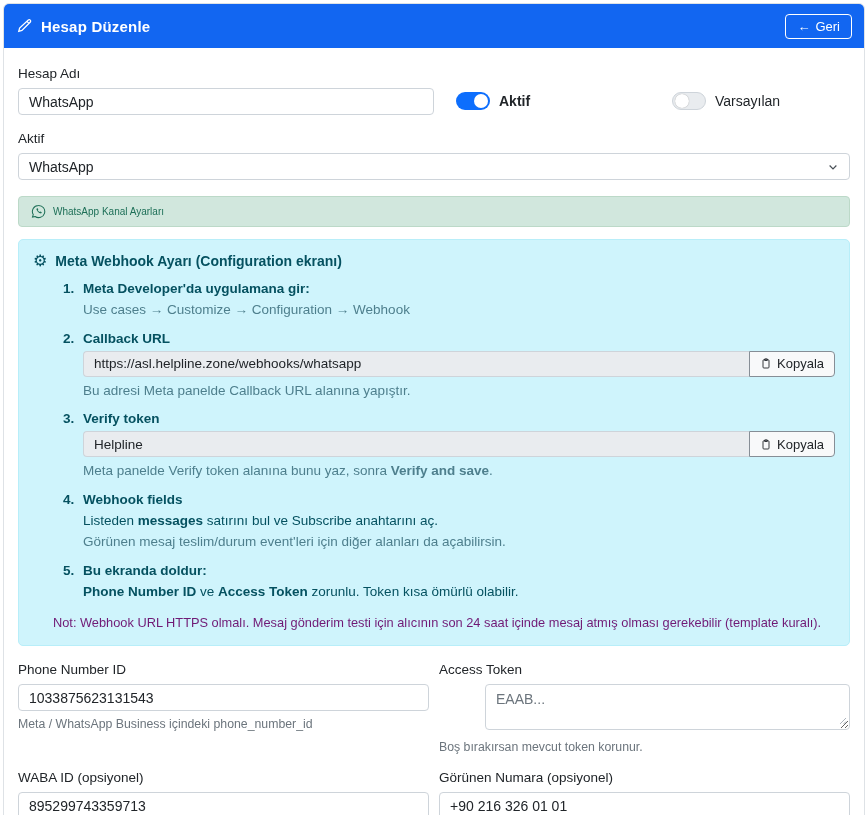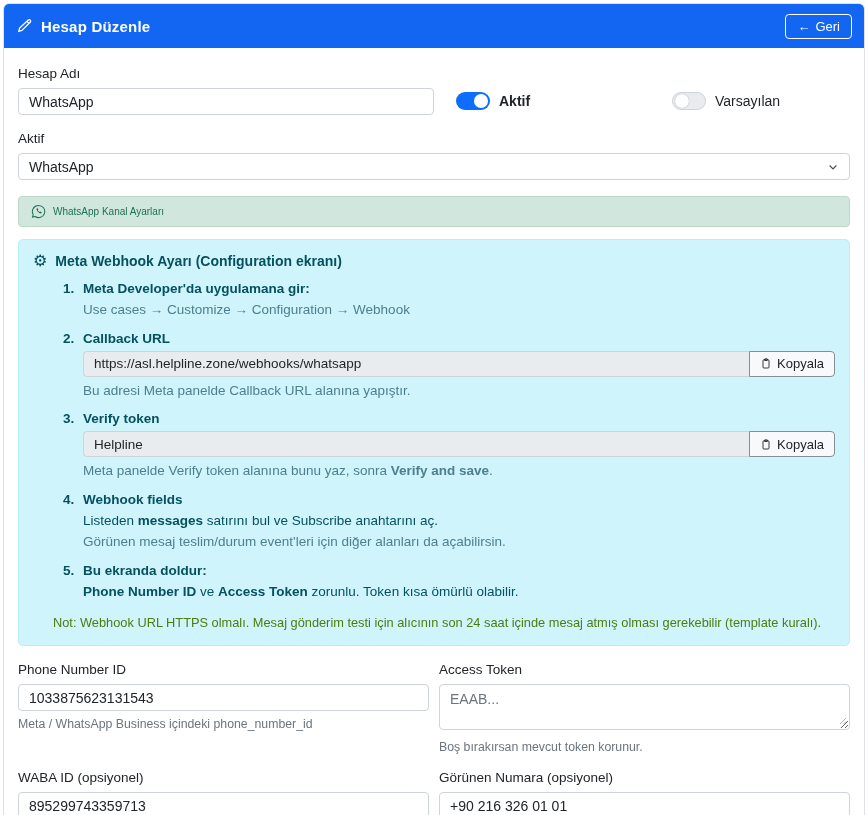--- a/index.html
+++ b/index.html
@@ -44,25 +44,25 @@
   .step { display:flex; margin:0 0 11px 30px; }
   .step-num { width:20px; font-weight:bold; flex:0 0 auto; }
   .step-body { flex:1; }
   .step-title { font-weight:bold; margin-bottom:4px; }
   .step-sub { color:#4e7f8d; margin-top:4px; line-height:1.45; }
   .step-line { color:#055160; line-height:1.45; }
   .b { font-weight:bold; }
   .ig { display:flex; width:100%; margin-top:5px; }
   .ig .inp { border-radius:4px 0 0 4px; border-right:0; font-size:13.5px; height:26px; }
   .btn-copy { flex:0 0 auto; background:#f8f9fa; border:1px solid #868e96; border-radius:0 4px 4px 0; font-size:13px; color:#212529; padding:2px 10px; display:flex; align-items:center; gap:5px; cursor:pointer; font-family:inherit; }
-  .note { margin:14px 0 0 20px; font-size:12.8px; color:#4d7c0f; }
+  .note { margin:14px 0 0 20px; font-size:12.8px; color:#701a75; }
 
   .two-col { display:flex; gap:10px; margin-top:16px; }
   .two-col > div { flex:1; }
-  .ta-wrap { position:relative; }
+  .ta-wrap { position:relative;margin-left:46px; }
   textarea.inp { height:46px; resize:vertical; padding-top:6px; }
   textarea.inp::placeholder { color:#6c757d; }
   .resize-corner { position:absolute; right:3px; bottom:5px; pointer-events:none; }
 </style>
 </head>
 <body>
 
 <div class="page">
   <div class="card">
 

